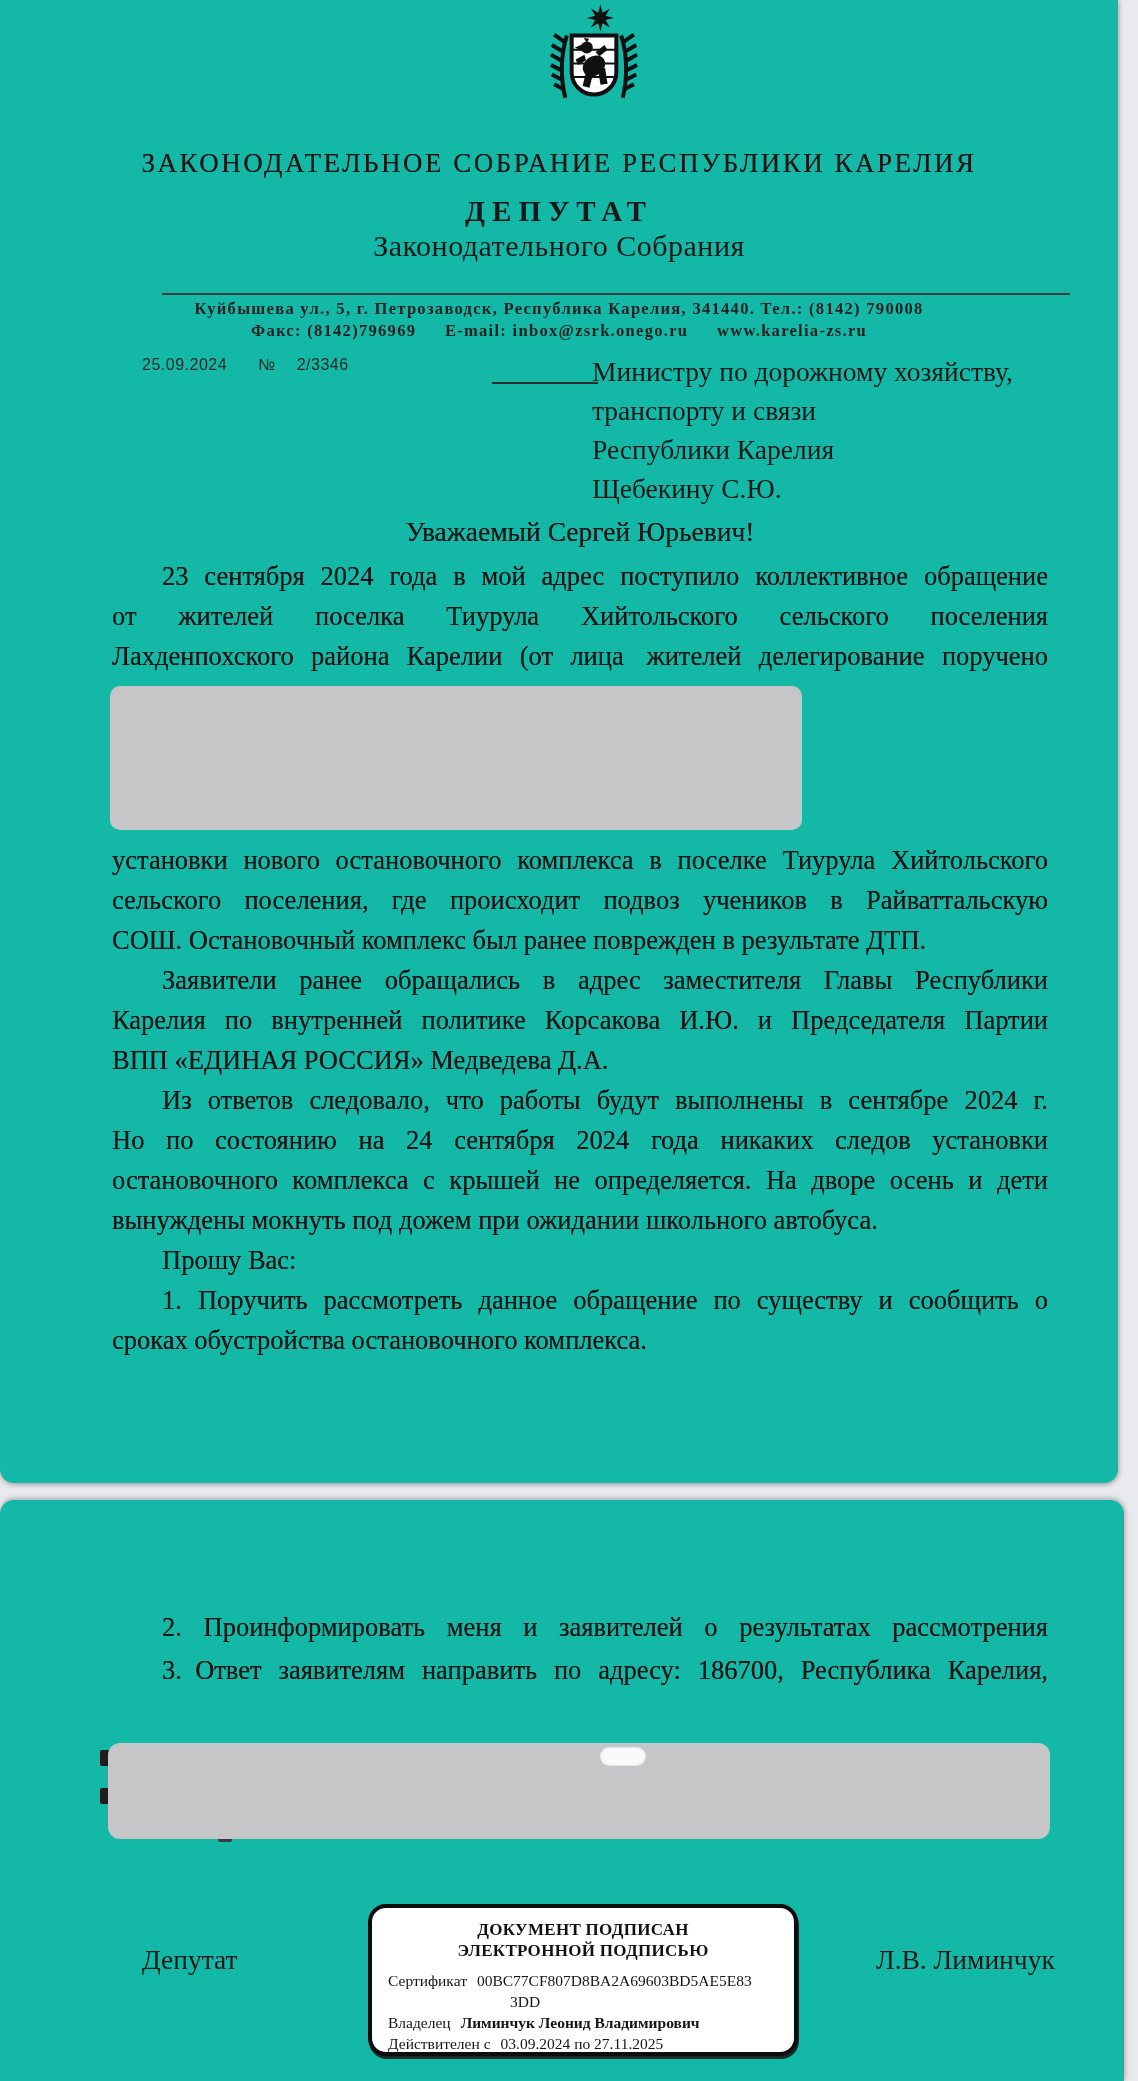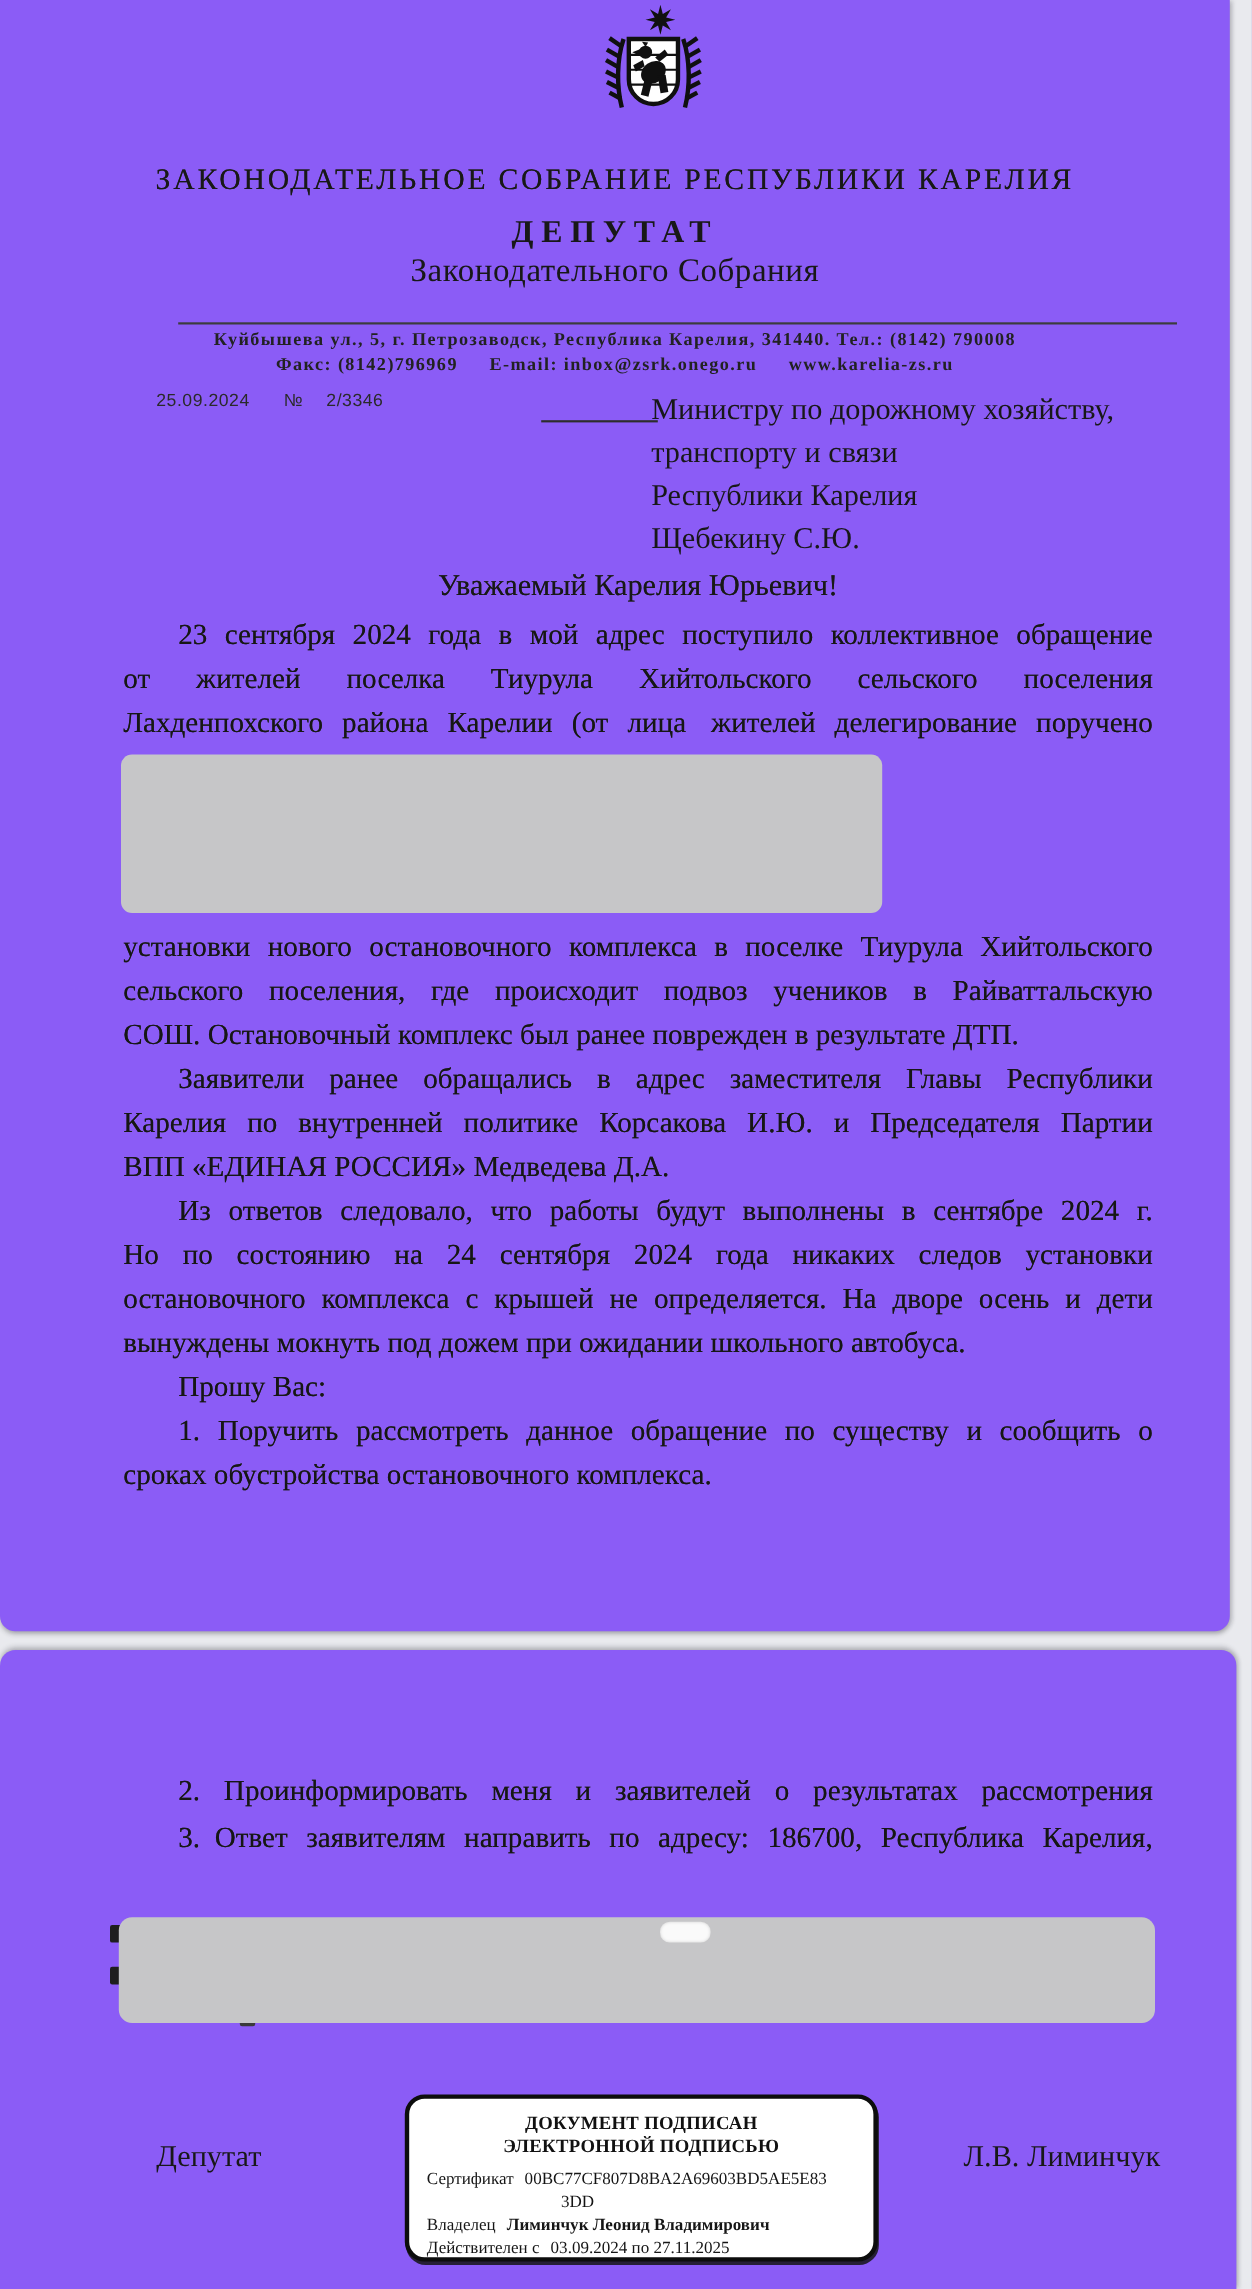--- a/index.html
+++ b/index.html
@@ -1,21 +1,21 @@
 <!DOCTYPE html>
 <html><head>
 <meta charset="utf-8">
 <style>
   html,body{margin:0;padding:0;}
   body{background:#d8d9dd;font-family:"Liberation Serif","DejaVu Serif",serif;}
   .screen{position:relative;width:1138px;height:2081px;background:#e9eaee;overflow:hidden;
           color:#181818;-webkit-font-smoothing:antialiased;}
 
   
-  .page{position:absolute;background:#8b5cf6;}
+  .page{position:absolute;background:#14b8a6;}
   .page1{left:0;top:0;width:1118px;height:1483px;border-radius:0 0 14px 14px;
          box-shadow:0 2px 5px rgba(40,40,50,.30),2px 0 4px rgba(40,40,50,.12);}
   .page2{left:0;top:1500px;width:1124px;height:581px;border-radius:14px 14px 0 0;
          box-shadow:0 -2px 5px rgba(40,40,50,.25),2px 0 4px rgba(40,40,50,.12);}
 
   
   .emblem{position:absolute;left:538px;top:2px;}
   .org-name{position:absolute;top:148px;left:0;width:100%;text-align:center;
             font-size:27px;letter-spacing:2.5px;white-space:nowrap;text-shadow:0 0 .5px #333;}
   .role-title{position:absolute;top:195px;left:0;width:100%;text-align:center;
@@ -144,21 +144,21 @@
     </div>
     <div class="blank-line"></div>
 
     <div class="addressee">
       <div>Министру по дорожному хозяйству,</div>
       <div>транспорту и связи</div>
       <div>Республики Карелия</div>
       <div>Щебекину С.Ю.</div>
     </div>
 
-    <div class="salutation">Уважаемый Карелия Юрьевич!</div>
+    <div class="salutation">Уважаемый Сергей Юрьевич!</div>
 
     <div class="bodyblock body1a">
       <div class="ln ind just">23 сентября 2024 года в мой адрес поступило коллективное обращение</div>
       <div class="ln just">от жителей поселка Тиурула Хийтольского сельского поселения</div>
       <div class="ln just">Лахденпохского района Карелии (от лица  жителей делегирование поручено</div>
     </div>
 
     <div class="redact redact1"></div>
 
     <div class="bodyblock body1b">

